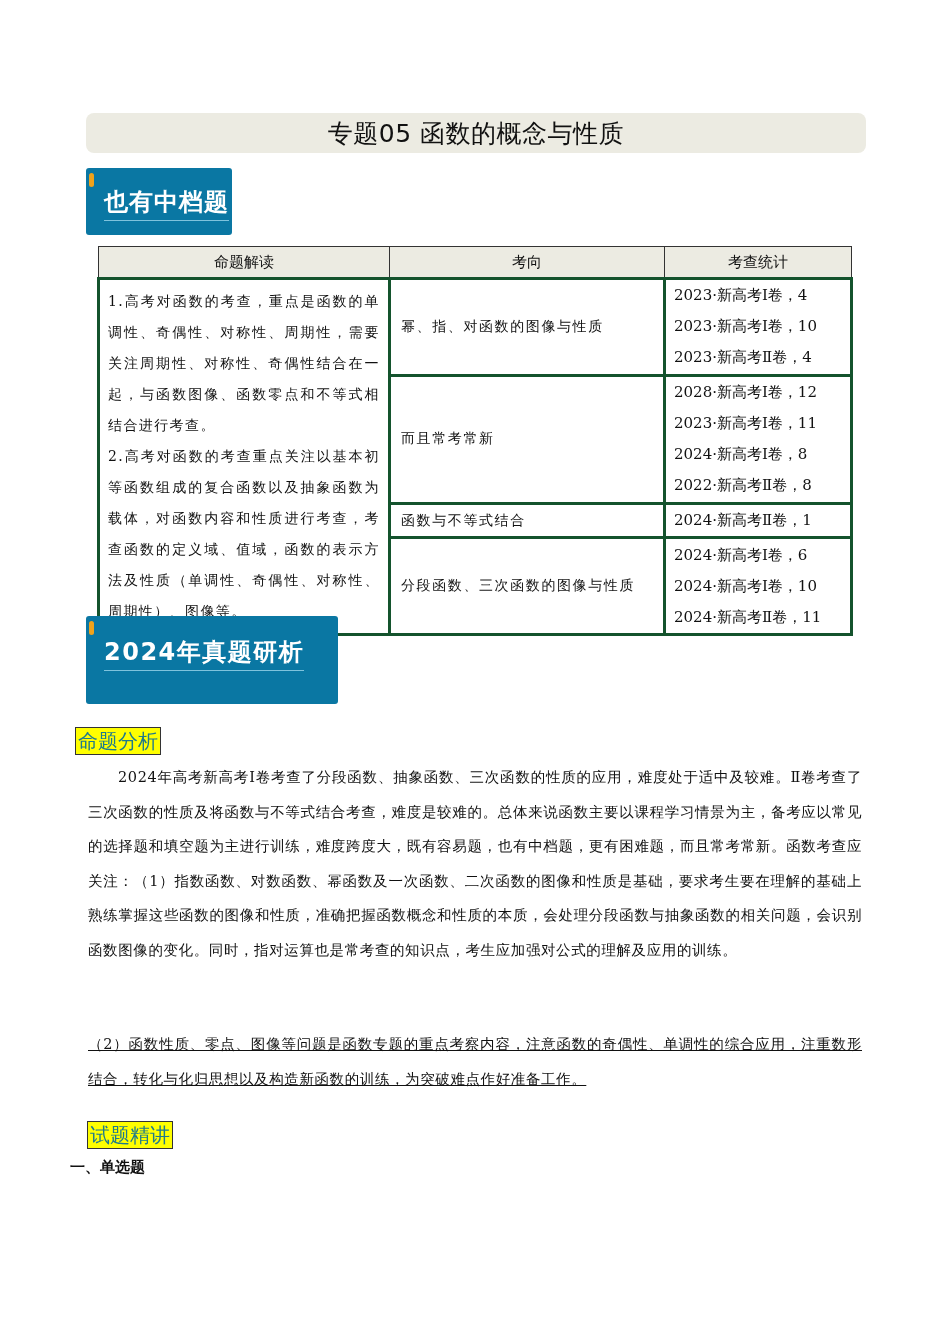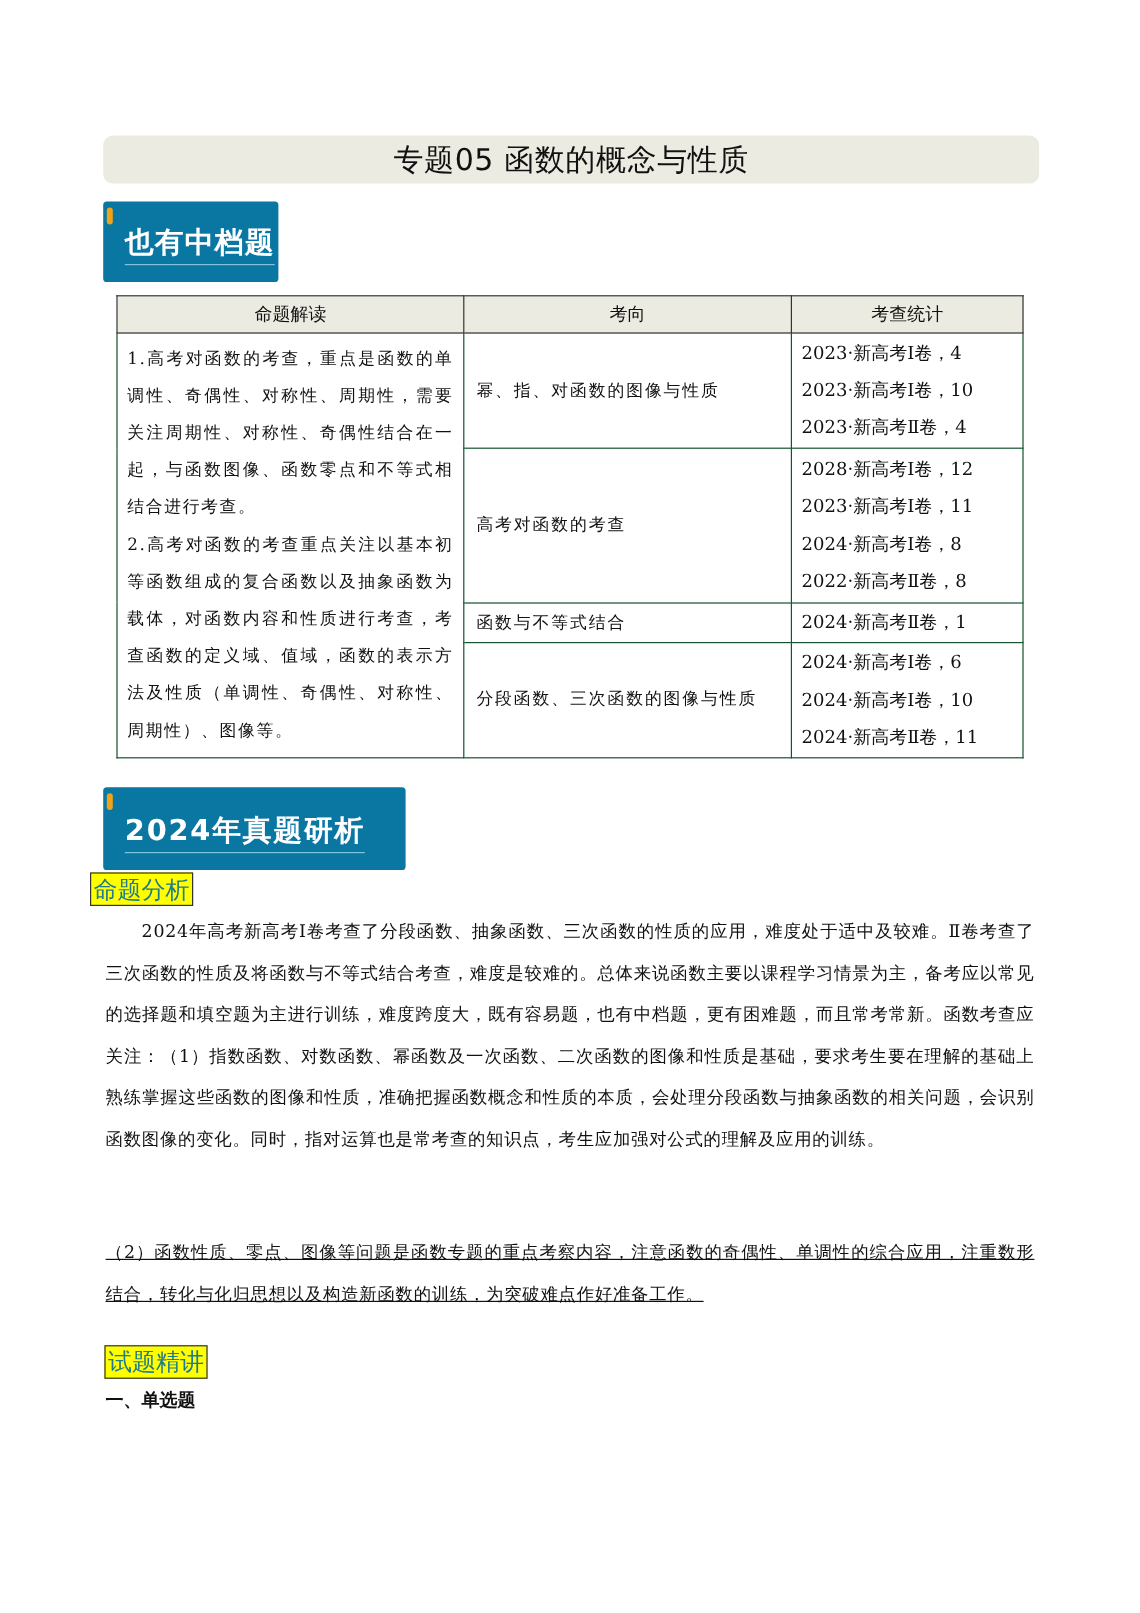--- a/index.html
+++ b/index.html
@@ -23,33 +23,33 @@
   .banner .pip {
     position: absolute; left: 3px; top: 5px; width: 5px; height: 14px;
     background: #f0a21a; border-radius: 3px;
   }
   .banner .label {
     position: absolute; left: 18px; font-size: 24px; letter-spacing: 1px;
     border-bottom: 1px solid #7fc3dd; padding-bottom: 2px; white-space: nowrap;
   }
   #banner1 { left: 86px; top: 168px; width: 146px; height: 67px; }
   #banner1 .label { top: 18px; }
-  #banner2 { left: 86px; top: 656px; width: 252px; height: 69px; }
+  #banner2 { left: 86px; top: 616px; width: 252px; height: 88px; }
   #banner2 .label { top: 20px; letter-spacing: 1.5px; }
 
   table.overview {
     position: absolute; left: 97px; top: 246px; width: 756px;
     border-collapse: collapse; font-size: 14px; padding-left: 20px;
   }
   table.overview th {
     background: #ecebe2; font-weight: normal; height: 28px;
     font-family: "DejaVu Sans", "Liberation Sans", sans-serif; font-size: 15px;
     border: 1px solid #333;
   }
-  table.overview td { border: 1px solid #14532d; vertical-align: middle; }
+  table.overview td { border: 3px solid #14532d; vertical-align: middle; }
   td.reading {
     width: 272px; padding: 6px 8px; line-height: 31px; font-size: 14px;
     letter-spacing: 1.4px; text-align: justify; vertical-align: middle;
   }
   td.direction { width: 252px; padding: 0 10px; letter-spacing: 1.6px; }
   td.stats { padding: 0 8px; }
   .stat-line { height: 31px; line-height: 31px; white-space: nowrap; font-size: 15px; }
 
   .section-tag {
     position: absolute; background: #ffff00; border: 1px solid #333;
@@ -59,21 +59,21 @@
   #tag-analysis { left: 75px; top: 727px; }
   #tag-lecture { left: 87px; top: 1121px; }
 
   .body-text {
     position: absolute; left: 88px; width: 774px; font-size: 14.5px;
     line-height: 34.5px; text-align: justify; letter-spacing: 0.6px;
   }
   #para1 { top: 760px; text-indent: 30px; }
   #para2 { top: 1027px; text-decoration: underline; }
   .subhead {
-    position: absolute; left: 88px; top: 1158px;
+    position: absolute; left: 70px; top: 1158px;
     font-family: "DejaVu Sans", "Liberation Sans", sans-serif; font-weight: bold; font-size: 15px;
   }
 </style>
 </head>
 <body>
 
 <div class="title-bar">专题05  函数的概念与性质</div>
 
 <div class="banner" id="banner1">
   <span class="pip"></span>
@@ -95,21 +95,21 @@
         <div>2.高考对函数的考查重点关注以基本初等函数组成的复合函数以及抽象函数为载体，对函数内容和性质进行考查，考查函数的定义域、值域，函数的表示方法及性质（单调性、奇偶性、对称性、周期性）、图像等。</div>
       </td>
       <td class="direction">幂、指、对函数的图像与性质</td>
       <td class="stats">
         <div class="stat-line">2023·新高考Ⅰ卷，4</div>
         <div class="stat-line">2023·新高考Ⅰ卷，10</div>
         <div class="stat-line">2023·新高考Ⅱ卷，4</div>
       </td>
     </tr>
     <tr>
-      <td class="direction">高考对函数的考查</td>
+      <td class="direction">而且常考常新</td>
       <td class="stats">
         <div class="stat-line">2028·新高考Ⅰ卷，12</div>
         <div class="stat-line">2023·新高考Ⅰ卷，11</div>
         <div class="stat-line">2024·新高考Ⅰ卷，8</div>
         <div class="stat-line">2022·新高考Ⅱ卷，8</div>
       </td>
     </tr>
     <tr>
       <td class="direction">函数与不等式结合</td>
       <td class="stats">

